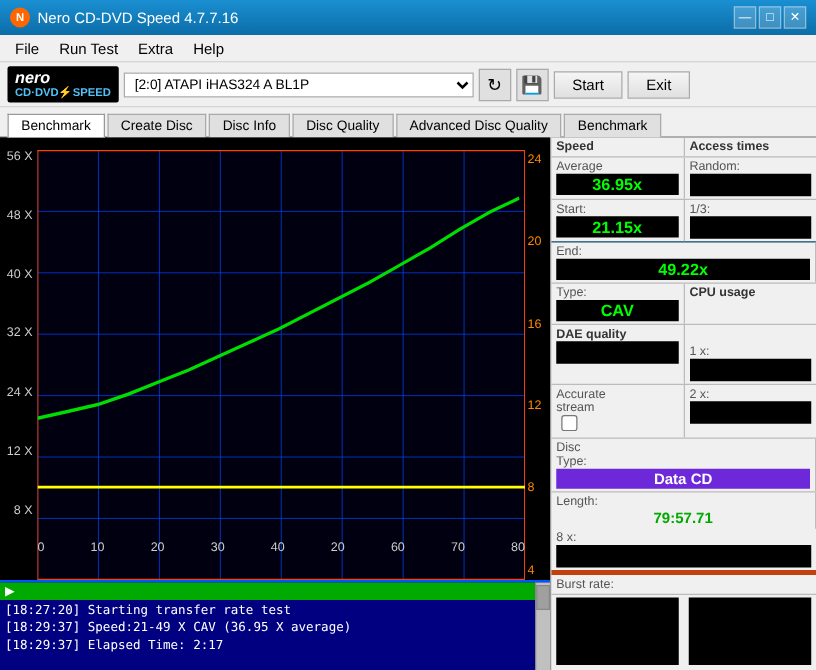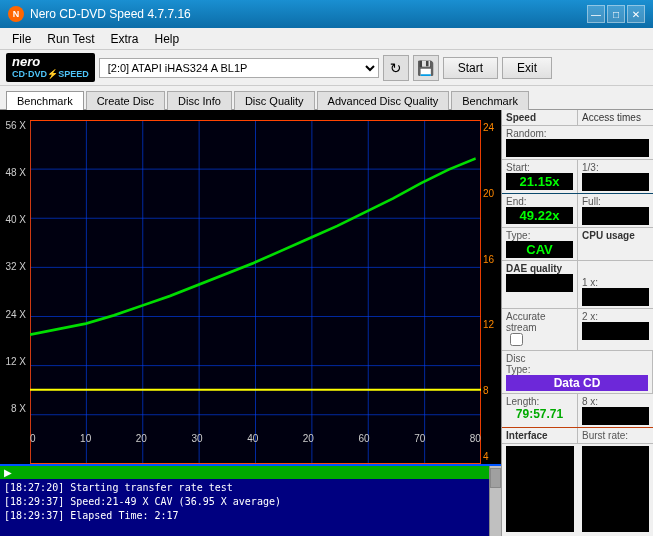--- a/index.html
+++ b/index.html
@@ -206,21 +206,21 @@
       bottom: 20px;
       display: flex;
       justify-content: space-between;
       color: #ccc;
       font-size: 10px;
     }
     .log-entry { line-height: 1.4; }
 
     
     .right-panel {
-      width: 152px;
+      width: 213px;
       background: #f0f0f0;
       display: flex;
       flex-direction: column;
       font-size: 11px;
       border-left: 1px solid #999;
       height: 100%;
       overflow: hidden;
     }
 
     .main-inner {
@@ -398,24 +398,28 @@
       <div style="width:12px;background:#c0c0c0;border-left:1px solid #888;cursor:pointer;">
         <div style="width:100%;height:20px;background:#a0a0a0;border:1px solid #888;margin-top:2px;"></div>
       </div>
     </div>
   </div>
 
   <div class="right-panel">
 
     <div style="display:flex;border-bottom:1px solid #bbb;">
       <div style="flex:1;padding:2px 4px;font-weight:bold;font-size:10px;color:#333;border-right:1px solid #bbb;">Speed</div>
-      <div style="flex:1;padding:2px 4px;font-weight:normal;font-size:10px;color:#333;">Access times</div>
-    </div>
-
-    <div style="display:flex;border-bottom:1px solid #bbb;">
+      <div style="flex:1;padding:2px 4px;font-weight:bold;font-size:10px;color:#333;">Access times</div>
+    </div>
+
+    <div style="display:flex;border-bottom:1px solid #bbb;">
+      <div style="flex:1;padding:2px 4px;border-right:1px solid #bbb;">
+        <div style="font-size:10px;color:#555;">Average</div>
+        <div style="background:#000;color:#00ff00;font-size:13px;font-weight:bold;text-align:center;padding:1px;">36.95x</div>
+      </div>
       <div style="flex:1;padding:2px 4px;">
         <div style="font-size:10px;color:#555;">Random:</div>
         <div style="background:#000;height:18px;"></div>
       </div>
     </div>
 
     <div style="display:flex;border-bottom:1px solid #0c4a6e;">
       <div style="flex:1;padding:2px 4px;border-right:1px solid #bbb;">
         <div style="font-size:10px;color:#555;">Start:</div>
         <div style="background:#000;color:#00ff00;font-size:13px;font-weight:bold;text-align:center;padding:1px;">21.15x</div>
@@ -424,24 +428,20 @@
         <div style="font-size:10px;color:#555;">1/3:</div>
         <div style="background:#000;height:18px;"></div>
       </div>
     </div>
 
     <div style="display:flex;border-bottom:1px solid #bbb;">
       <div style="flex:1;padding:2px 4px;border-right:1px solid #bbb;">
         <div style="font-size:10px;color:#555;">End:</div>
         <div style="background:#000;color:#00ff00;font-size:13px;font-weight:bold;text-align:center;padding:1px;">49.22x</div>
       </div>
-      <div style="flex:1;padding:2px 4px;">
-        <div style="font-size:10px;color:#555;">Full:</div>
-        <div style="background:#000;height:18px;"></div>
-      </div>
     </div>
 
     <div style="display:flex;border-bottom:1px solid #bbb;">
       <div style="flex:1;padding:2px 4px;border-right:1px solid #bbb;">
         <div style="font-size:10px;color:#555;">Type:</div>
         <div style="background:#000;color:#00ff00;font-size:13px;font-weight:bold;text-align:center;padding:1px;">CAV</div>
       </div>
       <div style="flex:1;padding:2px 4px;">
         <div style="font-size:10px;font-weight:bold;color:#333;">CPU usage</div>
       </div>
@@ -471,35 +471,32 @@
     </div>
 
     <div style="display:flex;border-bottom:1px solid #bbb;">
       <div style="flex:1;padding:2px 4px;border-right:1px solid #bbb;">
         <div style="font-size:10px;color:#555;">Disc</div>
         <div style="font-size:10px;color:#555;">Type:</div>
         <div style="background:#6d28d9;color:white;font-size:12px;font-weight:bold;text-align:center;padding:1px;">Data CD</div>
       </div>
     </div>
 
-    <div style="display:flex;border-bottom:1px solid #c2410c;">
+    <div style="display:flex;border-bottom:4px solid #c2410c;flex-direction:column;">
       <div style="flex:1;padding:2px 4px;border-right:1px solid #bbb;">
         <div style="font-size:10px;color:#555;">Length:</div>
         <div style="color:#00aa00;font-weight:bold;font-size:12px;text-align:center;">79:57.71</div>
       </div>
       <div style="flex:1;padding:2px 4px;">
         <div style="font-size:10px;color:#555;">8 x:</div>
         <div style="background:#000;height:18px;"></div>
       </div>
     </div>
 
     <div style="display:flex;border-bottom:1px solid #bbb;">
-      <div style="flex:1;padding:2px 4px;border-right:1px solid #bbb;">
-        <div style="font-size:10px;font-weight:bold;color:#333;">Interface</div>
-      </div>
       <div style="flex:1;padding:2px 4px;">
         <div style="font-size:10px;color:#555;">Burst rate:</div>
       </div>
     </div>
 
     <div style="display:flex;flex:1;">
       <div style="flex:1;background:#000;margin:2px 4px 4px 4px;"></div>
       <div style="flex:1;background:#000;margin:2px 4px 4px 4px;"></div>
     </div>
   </div>

